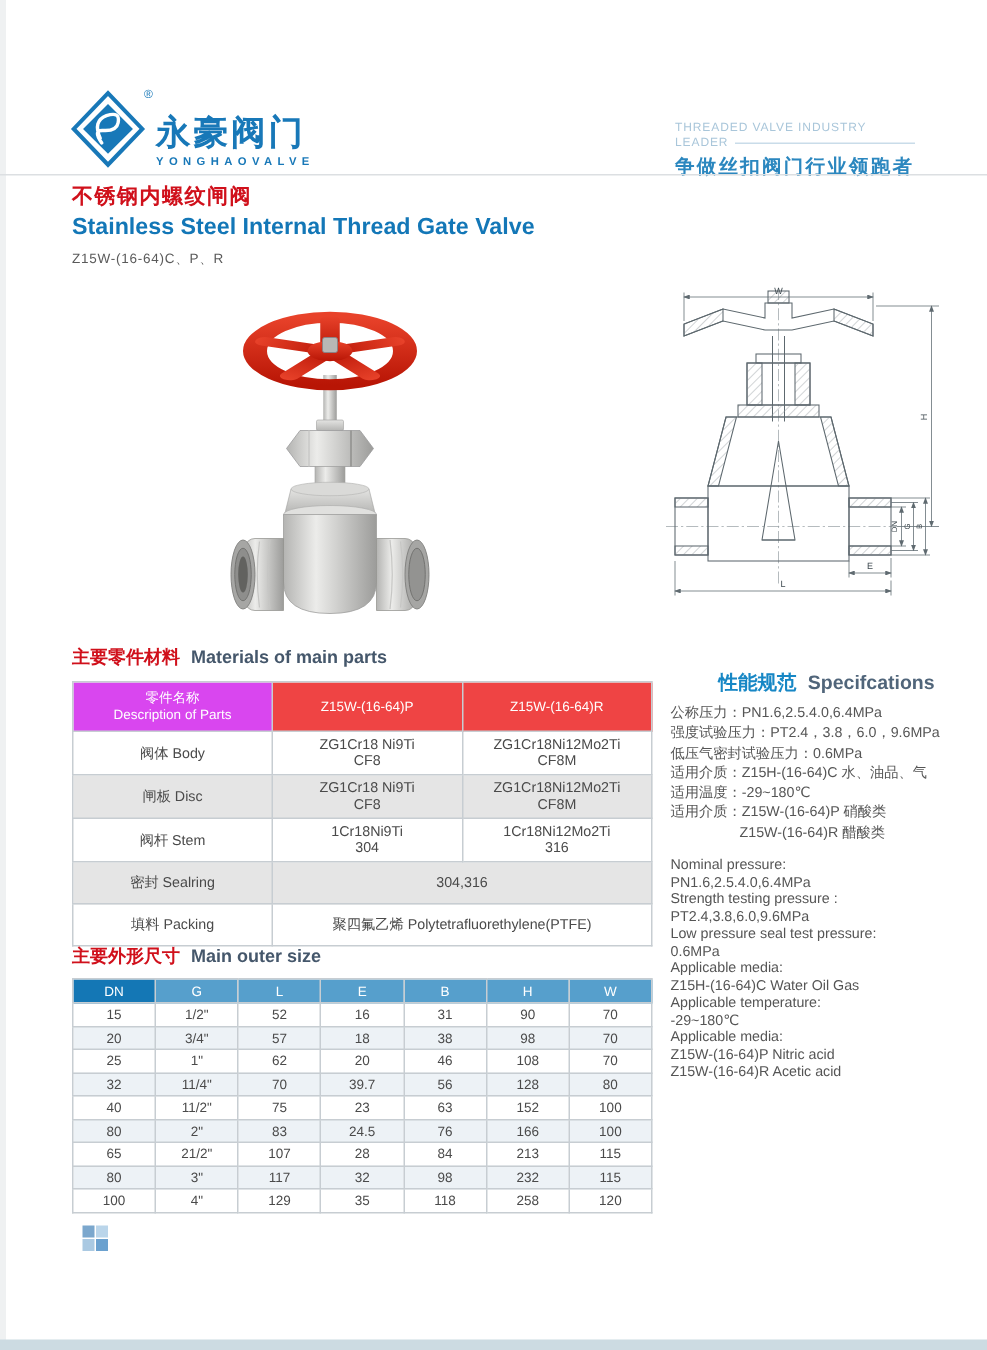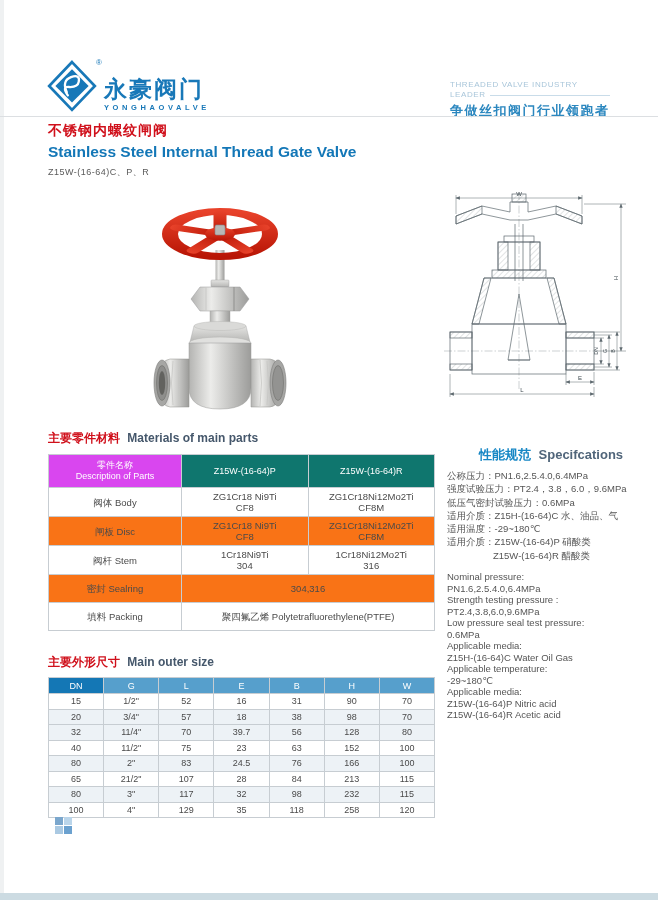--- a/index.html
+++ b/index.html
@@ -38,38 +38,38 @@
   .sec-title .cn{color:#d0101b;}
   .sec-title .en{color:#45576b;margin-left:4px;}
 
   
   .materials{position:absolute;left:48px;top:430px;width:387px;}
   table{border-collapse:collapse;width:387px;table-layout:fixed;}
   td,th{border:1px solid #c7cdd2;text-align:center;vertical-align:middle;font-weight:normal;}
   .mat{margin-top:7px;font-size:9.5px;}
   .mat th{color:#ffffff;font-size:9px;line-height:11px;padding:5px 0;}
   .mat th.c1{background:#d946ef;width:132px;margin-top:24px;}
-  .mat th.c2,.mat th.c3{background:#0f766e;}
+  .mat th.c2,.mat th.c3{background:#ef4444;}
   .mat td{padding:3px 0;line-height:11px;height:22px;color:#4a4a4a;}
-  .mat tr.alt td{background:#f97316;}
+  .mat tr.alt td{background:#e5e5e5;}
   .mat td.single{height:21px;text-align:center;}
 
   
   .specs{position:absolute;left:447px;top:446px;width:208px;}
   .specs-title{font-size:13px;font-weight:bold;text-align:center;}
   .specs-title .cn{color:#1787c5;}
   .specs-title .en{color:#50657a;margin-left:4px;}
   .spec-cn{margin-top:5px;}
   .spec-cn div{font-size:9.5px;color:#555;line-height:13.3px;white-space:nowrap;}
   .spec-cn div.indent{padding-left:46px;}
   .spec-en{margin-top:9px;}
   .spec-en div{font-size:9.5px;color:#555;line-height:11.5px;white-space:nowrap;}
 
   
-  .size{position:absolute;left:48px;top:629px;width:387px;margin-top:25px;}
+  .size{position:absolute;left:48px;top:629px;width:387px;}
   .sz{margin-top:6px;font-size:9px;}
   .sz th{color:#fff;height:15px;padding:0;}
   .sz th.first{background:#1477b5;}
   .sz th{background:#569fcc;}
   .sz td{height:14.5px;padding:0;color:#4a4a4a;}
   .sz tr.alt td{background:#edf2f6;}
 
   
   .squares{position:absolute;left:55px;top:817px;width:17px;height:17px;
            display:grid;grid-template-columns:8px 8px;grid-template-rows:8px 8px;gap:1px;}
@@ -380,20 +380,29 @@
       </tr>
       <tr class="alt">
         <td>20</td>
             <td>3/4"</td>
             <td>57</td>
             <td>18</td>
             <td>38</td>
             <td>98</td>
             <td>70</td>
       </tr>
+      <tr>
+        <td>25</td>
+            <td>1"</td>
+            <td>62</td>
+            <td>20</td>
+            <td>46</td>
+            <td>108</td>
+            <td>70</td>
+      </tr>
       <tr class="alt">
         <td>32</td>
             <td>11/4"</td>
             <td>70</td>
             <td>39.7</td>
             <td>56</td>
             <td>128</td>
             <td>80</td>
       </tr>
       <tr>

